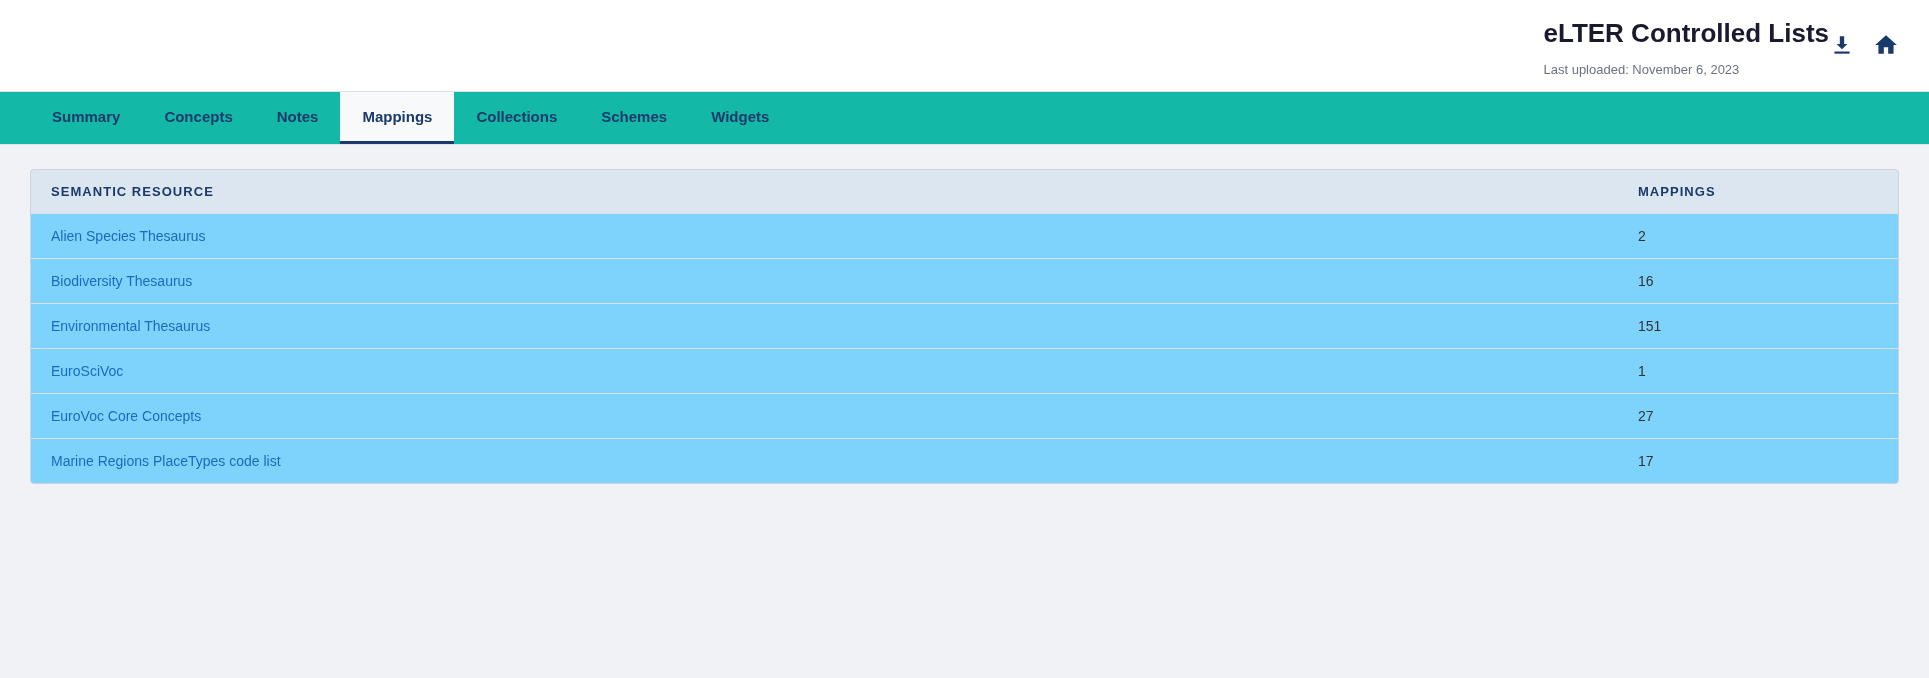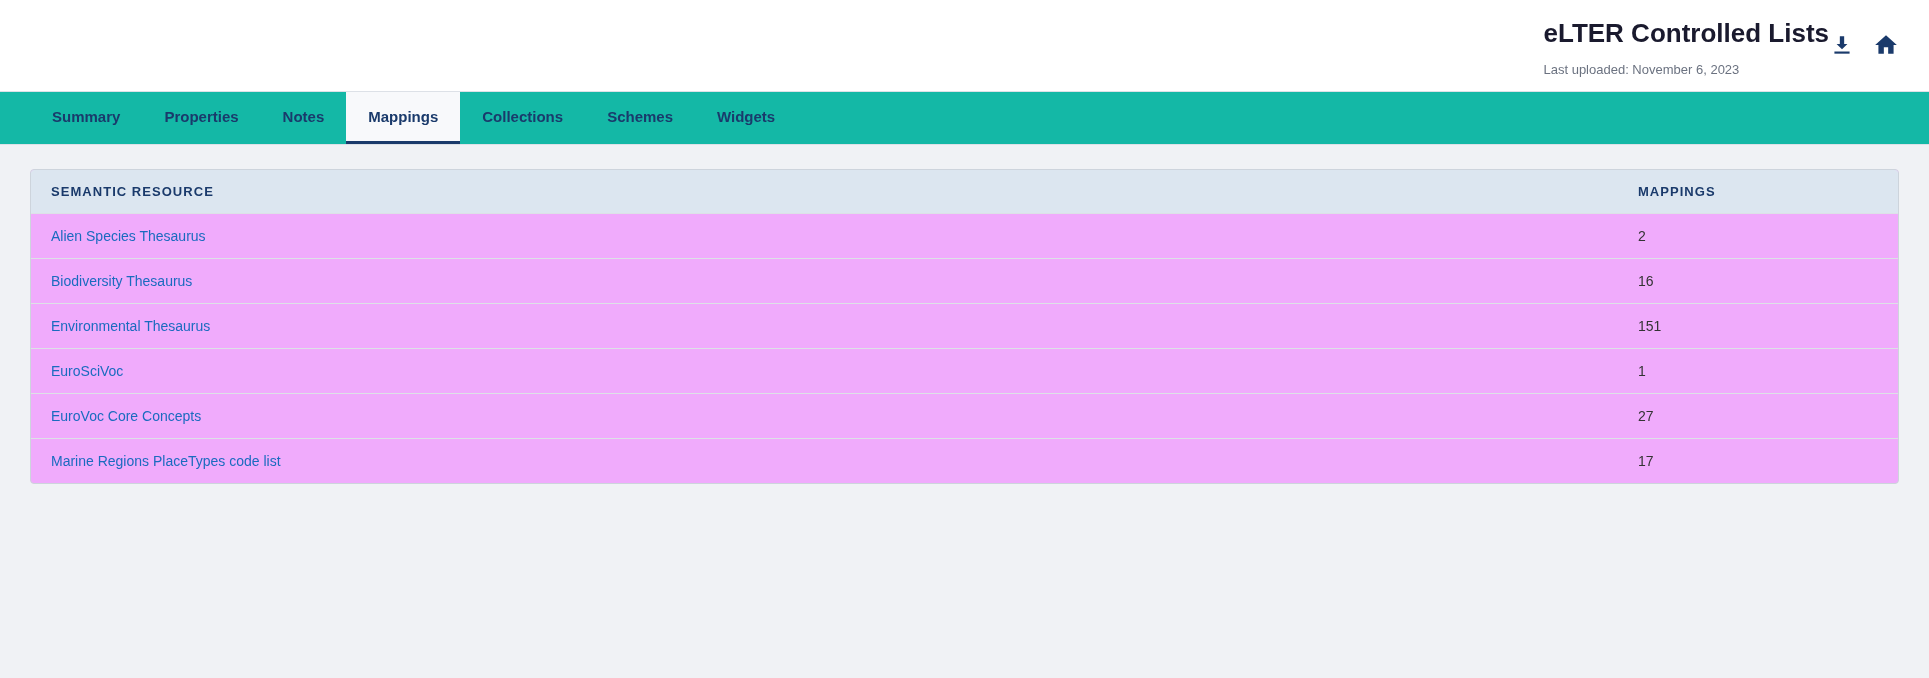--- a/index.html
+++ b/index.html
@@ -68,21 +68,21 @@
     .tab.active {
       border-bottom: 3px solid #1a3a6b;
       background: #f8f9fb;
     }
 
     .main-content {
       padding: 24px 30px;
     }
 
     .table-container {
-      background: #f0abfc;
+      background: #7dd3fc;
       border: 1px solid #cdd4dc;
       border-radius: 4px;
       overflow: hidden;
     }
 
     table {
       width: 100%;
       border-collapse: collapse;
     }
 
@@ -146,21 +146,21 @@
     <span class="header-icon">
       <svg width="26" height="26" viewBox="0 0 24 24" fill="none" xmlns="http://www.w3.org/2000/svg">
         <path d="M10 20V14H14V20H19V12H22L12 3L2 12H5V20H10Z" fill="#1a3a6b"></path>
       </svg>
     </span>
   </div>
 </div>
 
 <div class="tabs-bar">
 <div class="tab">Summary</div>
-    <div class="tab">Properties</div>
+    <div class="tab">Concepts</div>
     <div class="tab">Notes</div>
     <div class="tab active">Mappings</div>
     <div class="tab">Collections</div>
     <div class="tab">Schemes</div>
     <div class="tab">Widgets</div>
   </div>
 
 <div class="main-content">
   <div class="table-container">
     <table>

